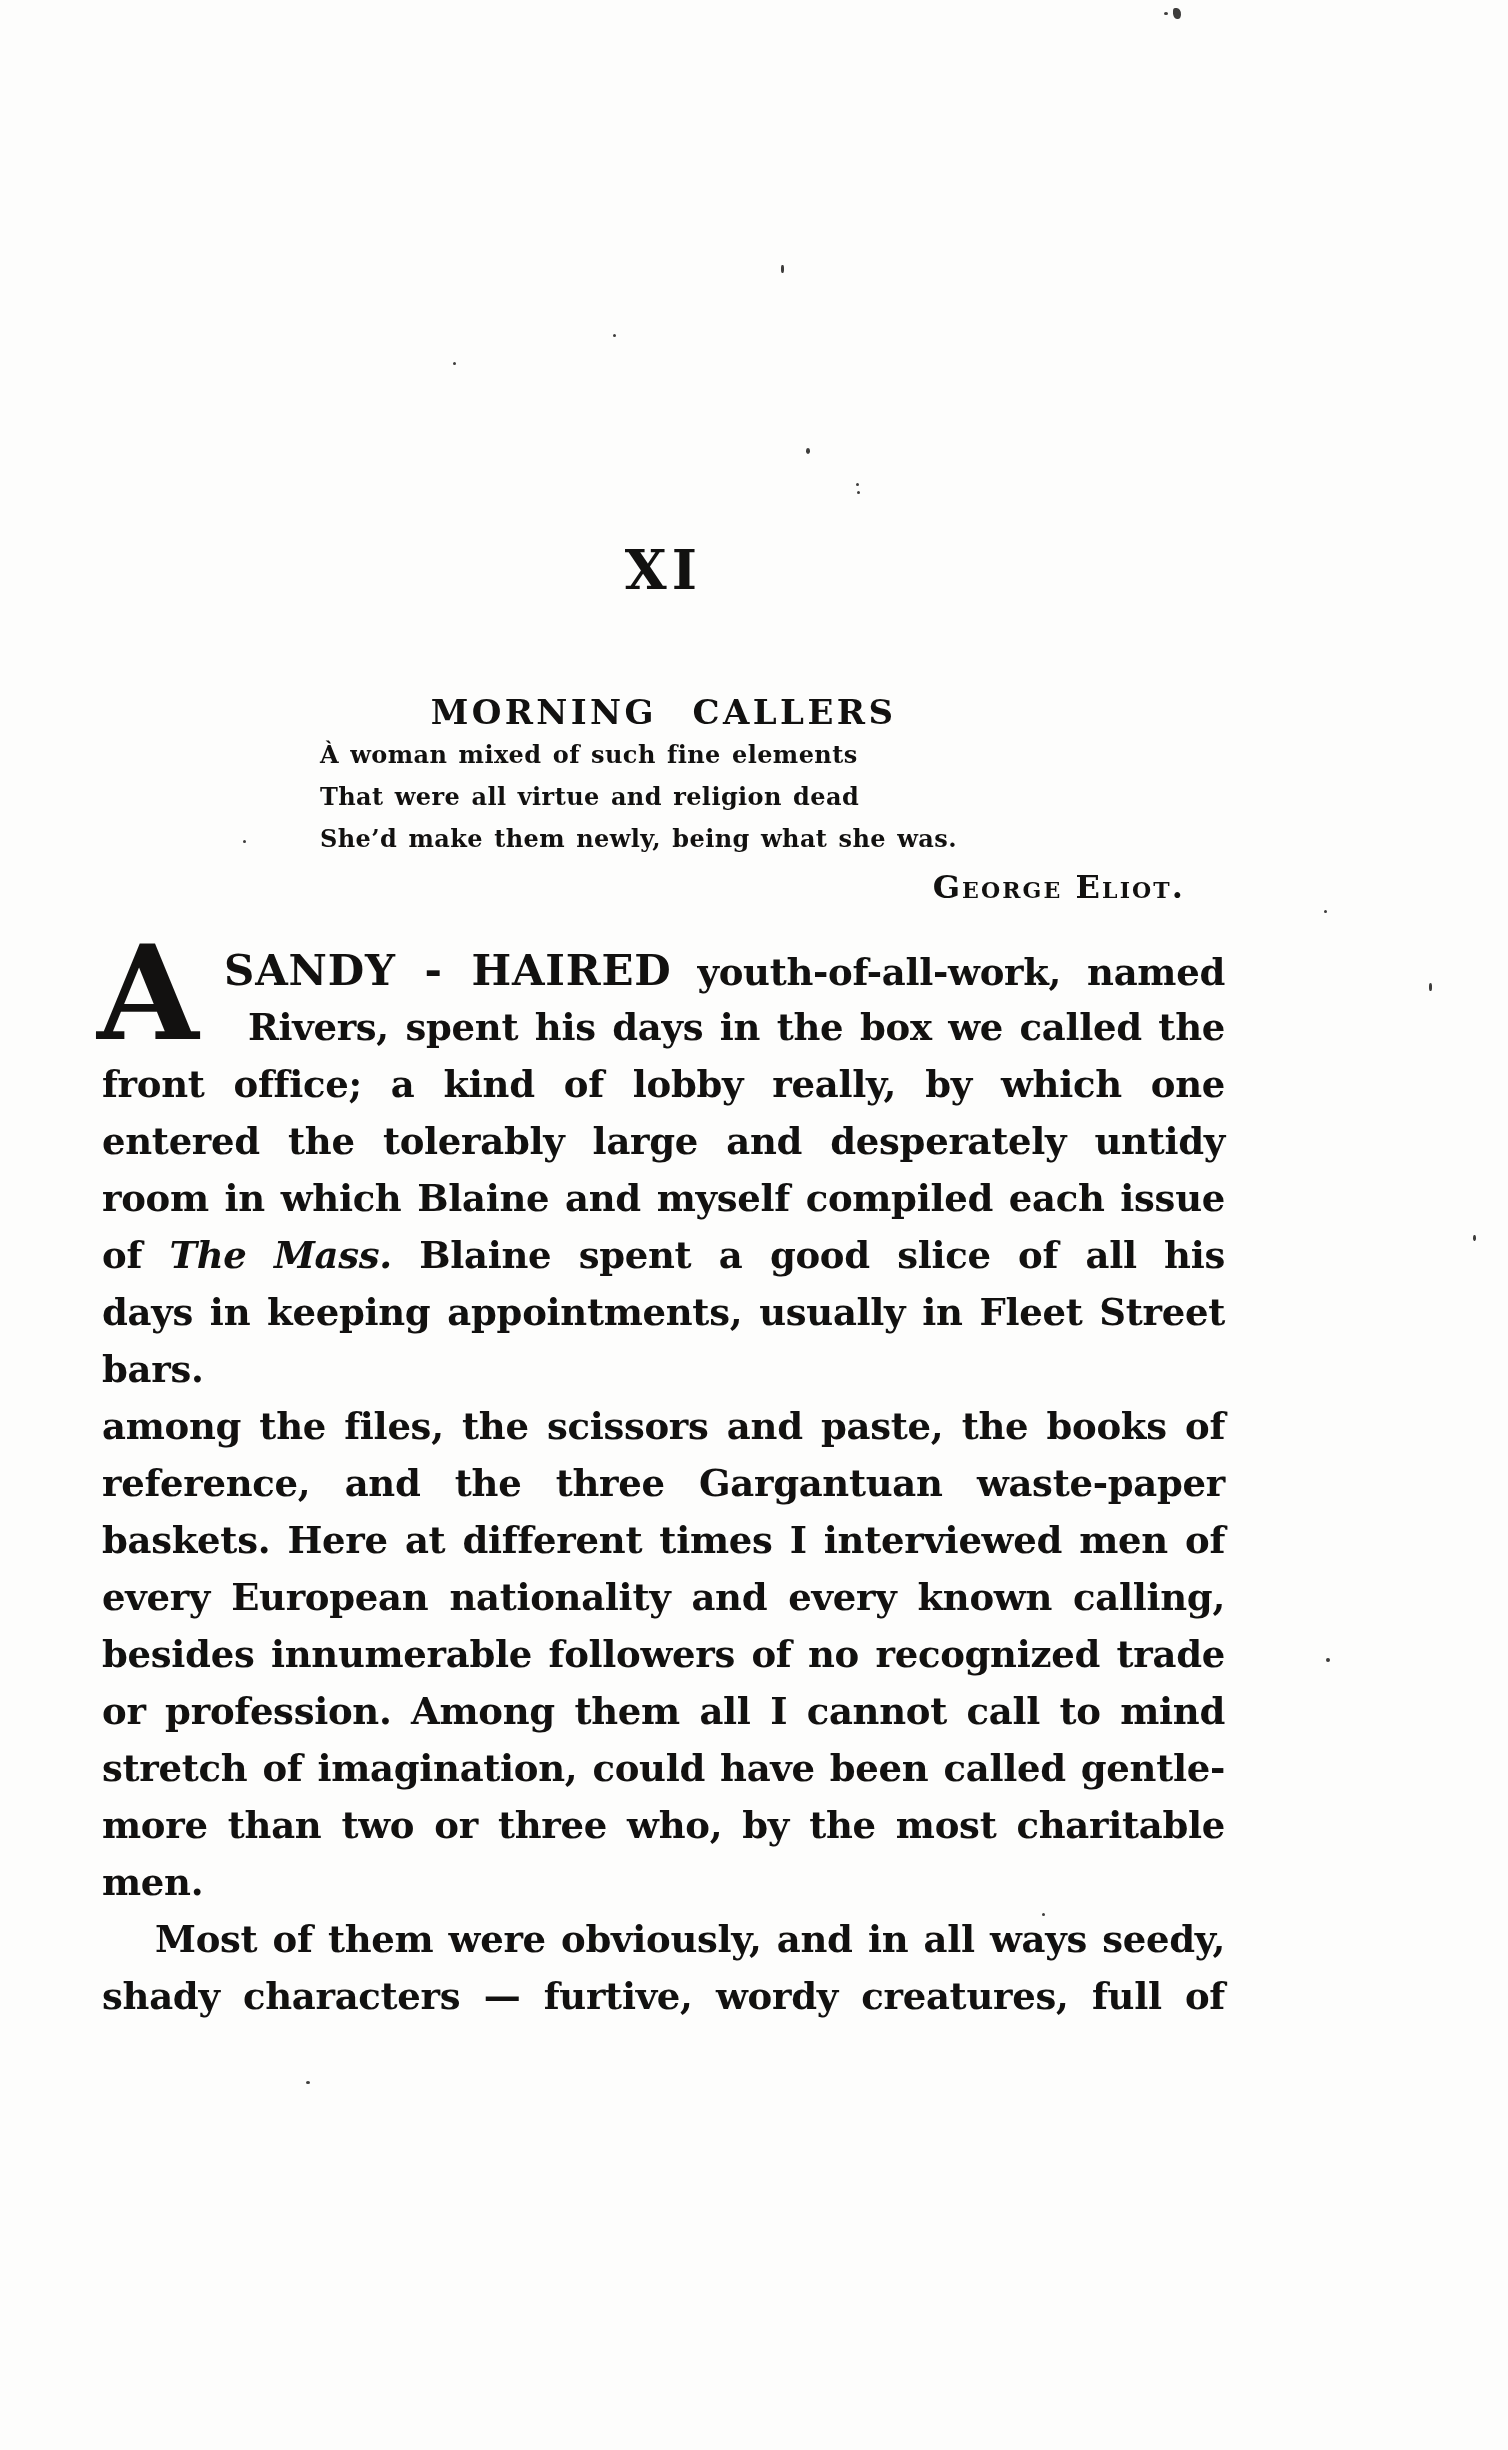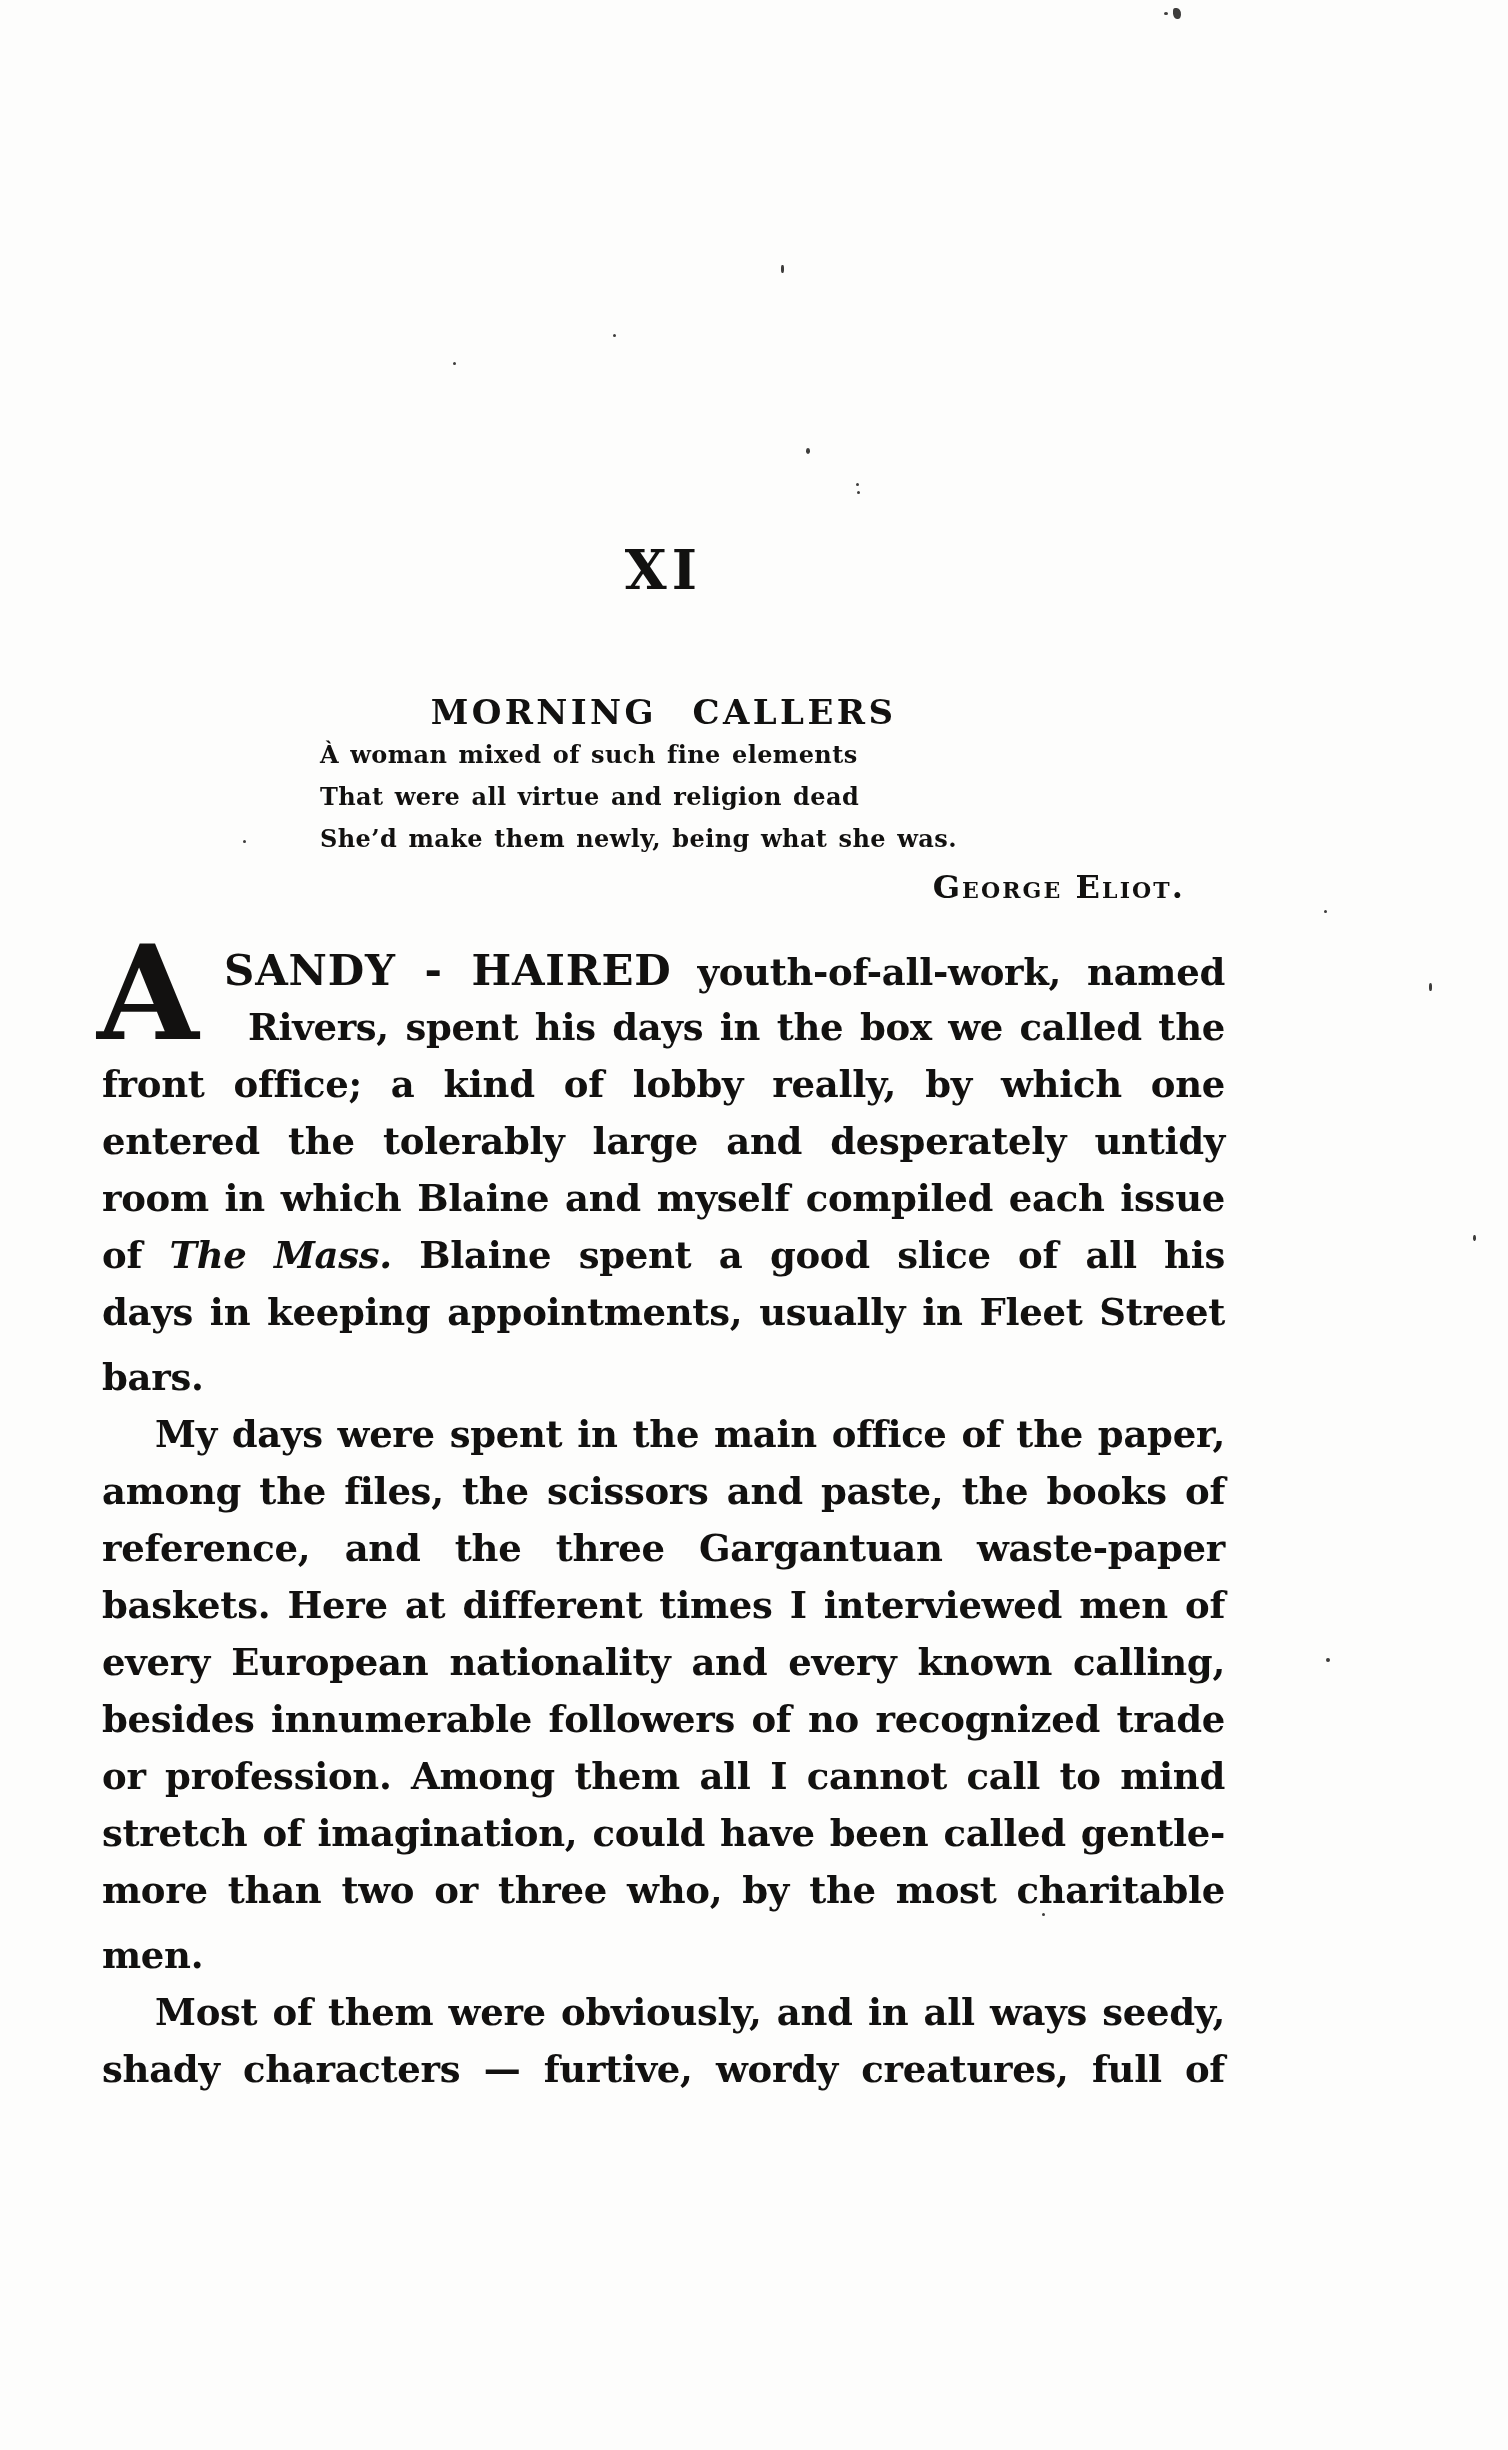--- a/index.html
+++ b/index.html
@@ -36,21 +36,21 @@
   }
   
   #body-text{
     position:absolute;left:102px;top:942px;width:1123px;
     font-size:37px;font-weight:600;letter-spacing:-0.3px;word-spacing:1.7px;
   }
   .line{
     height:57px;line-height:57px;white-space:pre-wrap;
     text-align:justify;text-align-last:justify;
   }
-  .line.nj{text-align:left;text-align-last:left;margin-top:8px;}
+  .line.nj{text-align:left;text-align-last:left;}
   .line.pl-cap1{padding-left:122px;}
   .line.pl-cap2{padding-left:146px;}
   .line.indent{padding-left:53px;}
   .lead-caps{font-size:42px;letter-spacing:0.8px;}
   .ital{font-style:italic;margin-top:40px;}
   #drop-cap{
     position:absolute;left:97px;top:928px;
     font-size:131px;font-weight:600;line-height:1;
   }
   #page-number{
@@ -79,21 +79,20 @@
 
   <div id="body-text">
     <div class="line pl-cap1"><span class="lead-caps">SANDY - HAIRED</span> <span>youth-of-all-work, named</span></div>
     <div class="line pl-cap2">Rivers, spent his days in the box we called the</div>
     <div class="line">front office; a kind of lobby really, by which one</div>
     <div class="line">entered the tolerably large and desperately untidy</div>
     <div class="line">room in which Blaine and myself compiled each issue</div>
     <div class="line"><span>of </span><span class="ital">The Mass.</span><span> Blaine spent a good slice of all his</span></div>
     <div class="line">days in keeping appointments, usually in Fleet Street</div>
     <div class="line nj">bars.</div>
-    <div class="line indent">My days were spent in the main office of the paper,</div>
     <div class="line">among the files, the scissors and paste, the books of</div>
     <div class="line">reference, and the three Gargantuan waste-paper</div>
     <div class="line">baskets. Here at different times I interviewed men of</div>
     <div class="line">every European nationality and every known calling,</div>
     <div class="line">besides innumerable followers of no recognized trade</div>
     <div class="line">or profession. Among them all I cannot call to mind</div>
     <div class="line">stretch of imagination, could have been called gentle-</div>
     <div class="line">more than two or three who, by the most charitable</div>
     <div class="line nj">men.</div>
     <div class="line indent">Most of them were obviously, and in all ways seedy,</div>

